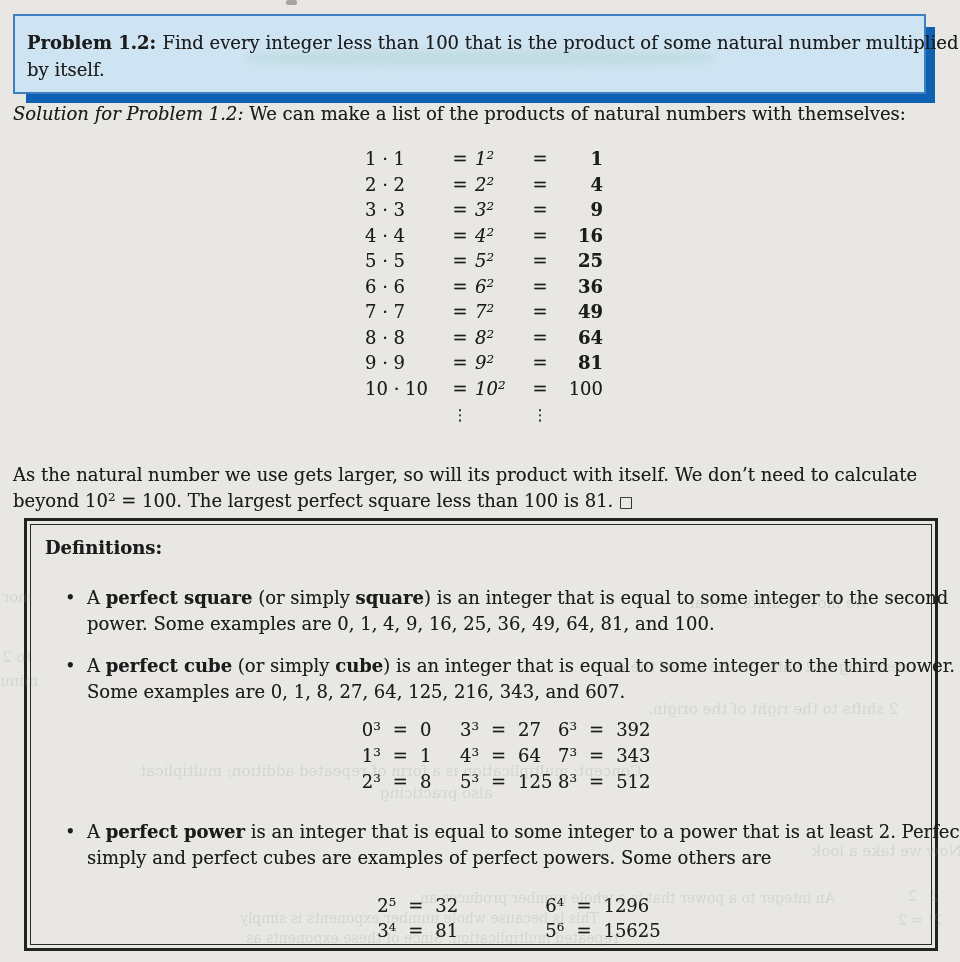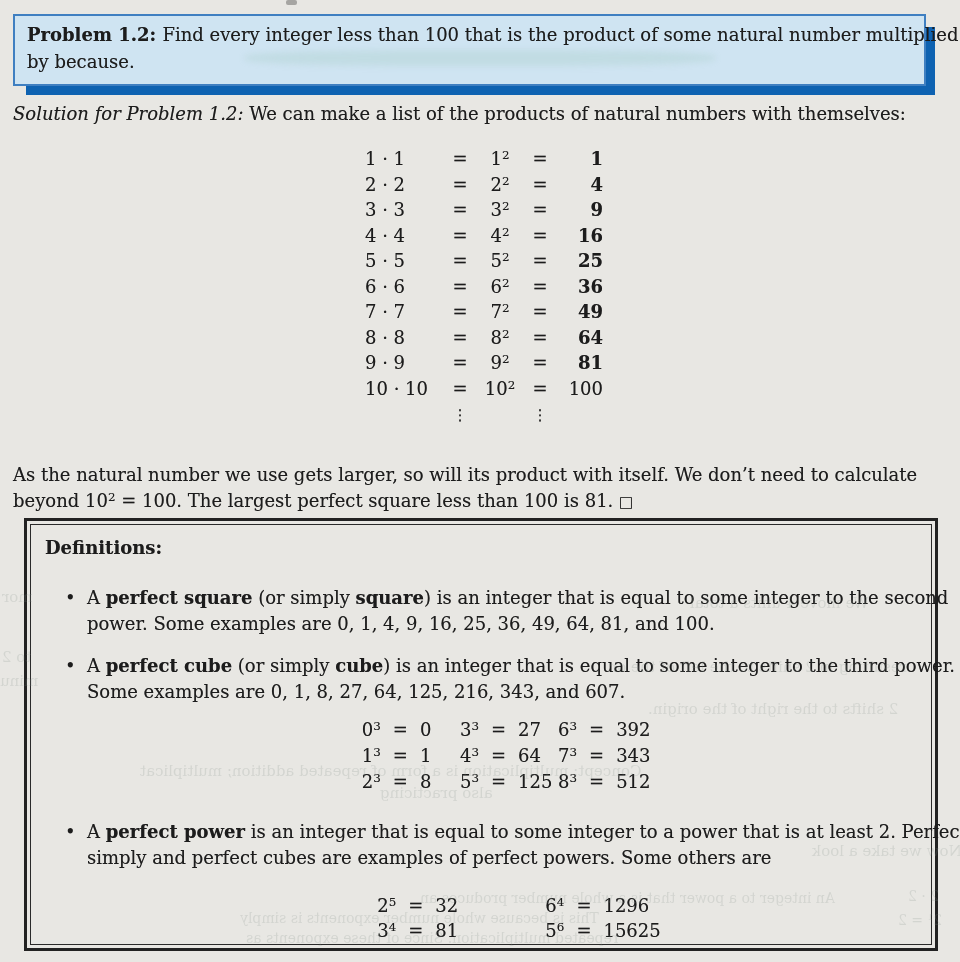--- a/index.html
+++ b/index.html
@@ -17,21 +17,21 @@
   .bold { font-weight: bold; }
   .italic { font-style: italic; }
   sup { font-size: 66%; line-height: 0; vertical-align: 0.5em; }
   .qed { font-size: 15px; }
 
   
   .problem-box {
     position: absolute; left: 13px; top: 14px; width: 913px;
     border: 2px solid #3f7fc1;
     box-shadow: 11px 11px 0 -2px #0e62b1;
-    padding: 5px 12px 9px 12px;
+    padding: 13px 12px 9px 12px;
     font-size: 18px; line-height: 27px;
     z-index: 1;
   }
   .smudge {
     position: absolute; left: 230px; top: 34px; width: 470px; height: 16px;
     background: rgba(140,190,168,0.20); filter: blur(3px); border-radius: 40%;
   }
   .speck { position: absolute; left: 286px; top: 0; width: 11px; height: 5px;
     background: #6f6f6d; opacity: .55; border-radius: 2px; }
 
@@ -42,21 +42,21 @@
   
   .squares { position: absolute; left: 0; top: 146px; width: 100%;
     display: flex; justify-content: center; }
   .squares-grid {
     display: grid; grid-template-columns: 80px 30px 50px 30px 48px;
     transform: translateX(4px);
     font-size: 18px; line-height: 25.5px;
   }
   .c-expr { text-align: left; }
   .c-eq   { text-align: center; }
-  .c-sq   { text-align: center; }
+  .c-sq   { text-align: left; font-style: italic; }
   .c-val  { text-align: right; }
   .c-dots { text-align: center; font-size: 15px; line-height: 24px; padding-top: 2px; }
 
   
   .closing { position: absolute; left: 13px; top: 462px; width: 940px;
     font-size: 18px; line-height: 26px; }
 
   
   .defs-box {
     position: absolute; left: 24px; top: 518px; width: 914px; height: 433px;
@@ -95,21 +95,21 @@
 <body style="background: rgb(232, 231, 227);">
 
 <div class="page">
 
   <div class="speck"></div>
 
   <div class="problem-box shadow-text" id="problem-box" style="background: rgb(207, 228, 242); border-color: rgb(63, 127, 193); box-shadow: rgb(14, 98, 177) 11px 11px 0px -2px;">
     <div class="smudge"></div>
     <div id="problem-text">
         <div class="tline"><span class="bold">Problem 1.2:   </span><span>Find every integer less than 100 that is the product of some natural number multiplied</span></div>
-        <div class="tline"><span>by because.</span></div>
+        <div class="tline"><span>by itself.</span></div>
       </div>
   </div>
 
   <div class="solution shadow-text">
     <div id="solution-text">
         <div class="tline"><span class="italic">Solution for Problem 1.2:   </span><span>We can make a list of the products of natural numbers with themselves:</span></div>
       </div>
   </div>
 
   <div class="squares">

